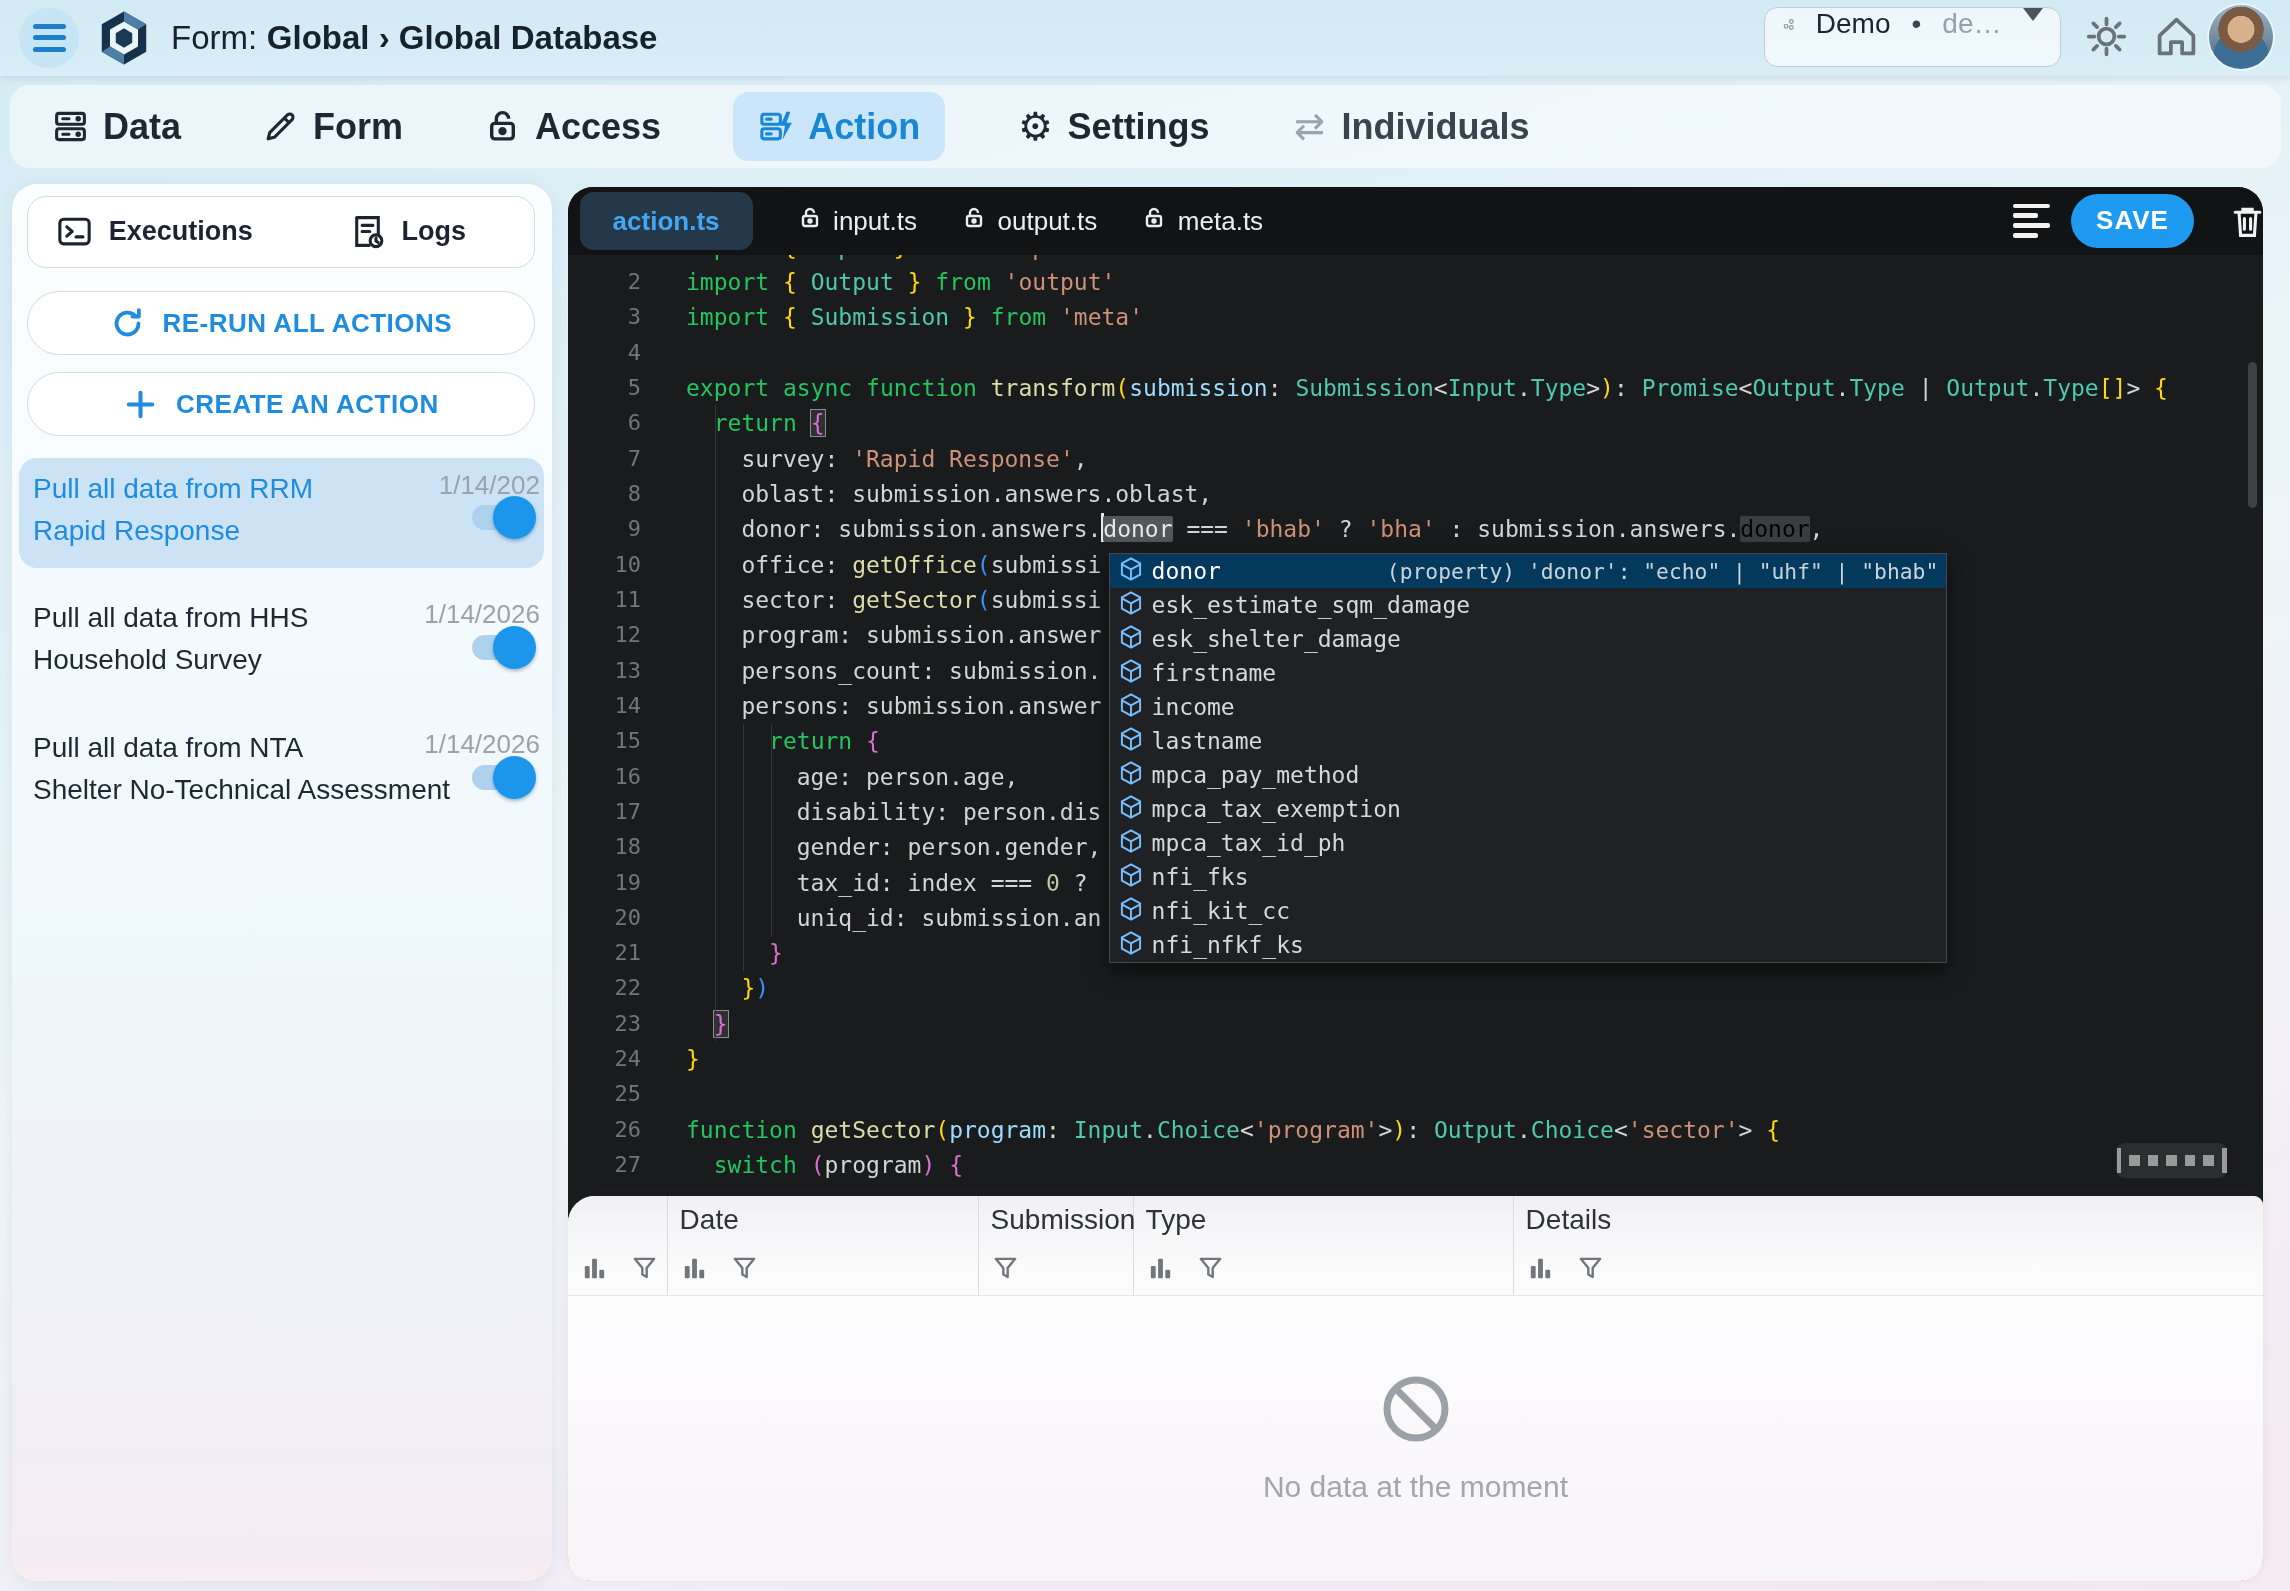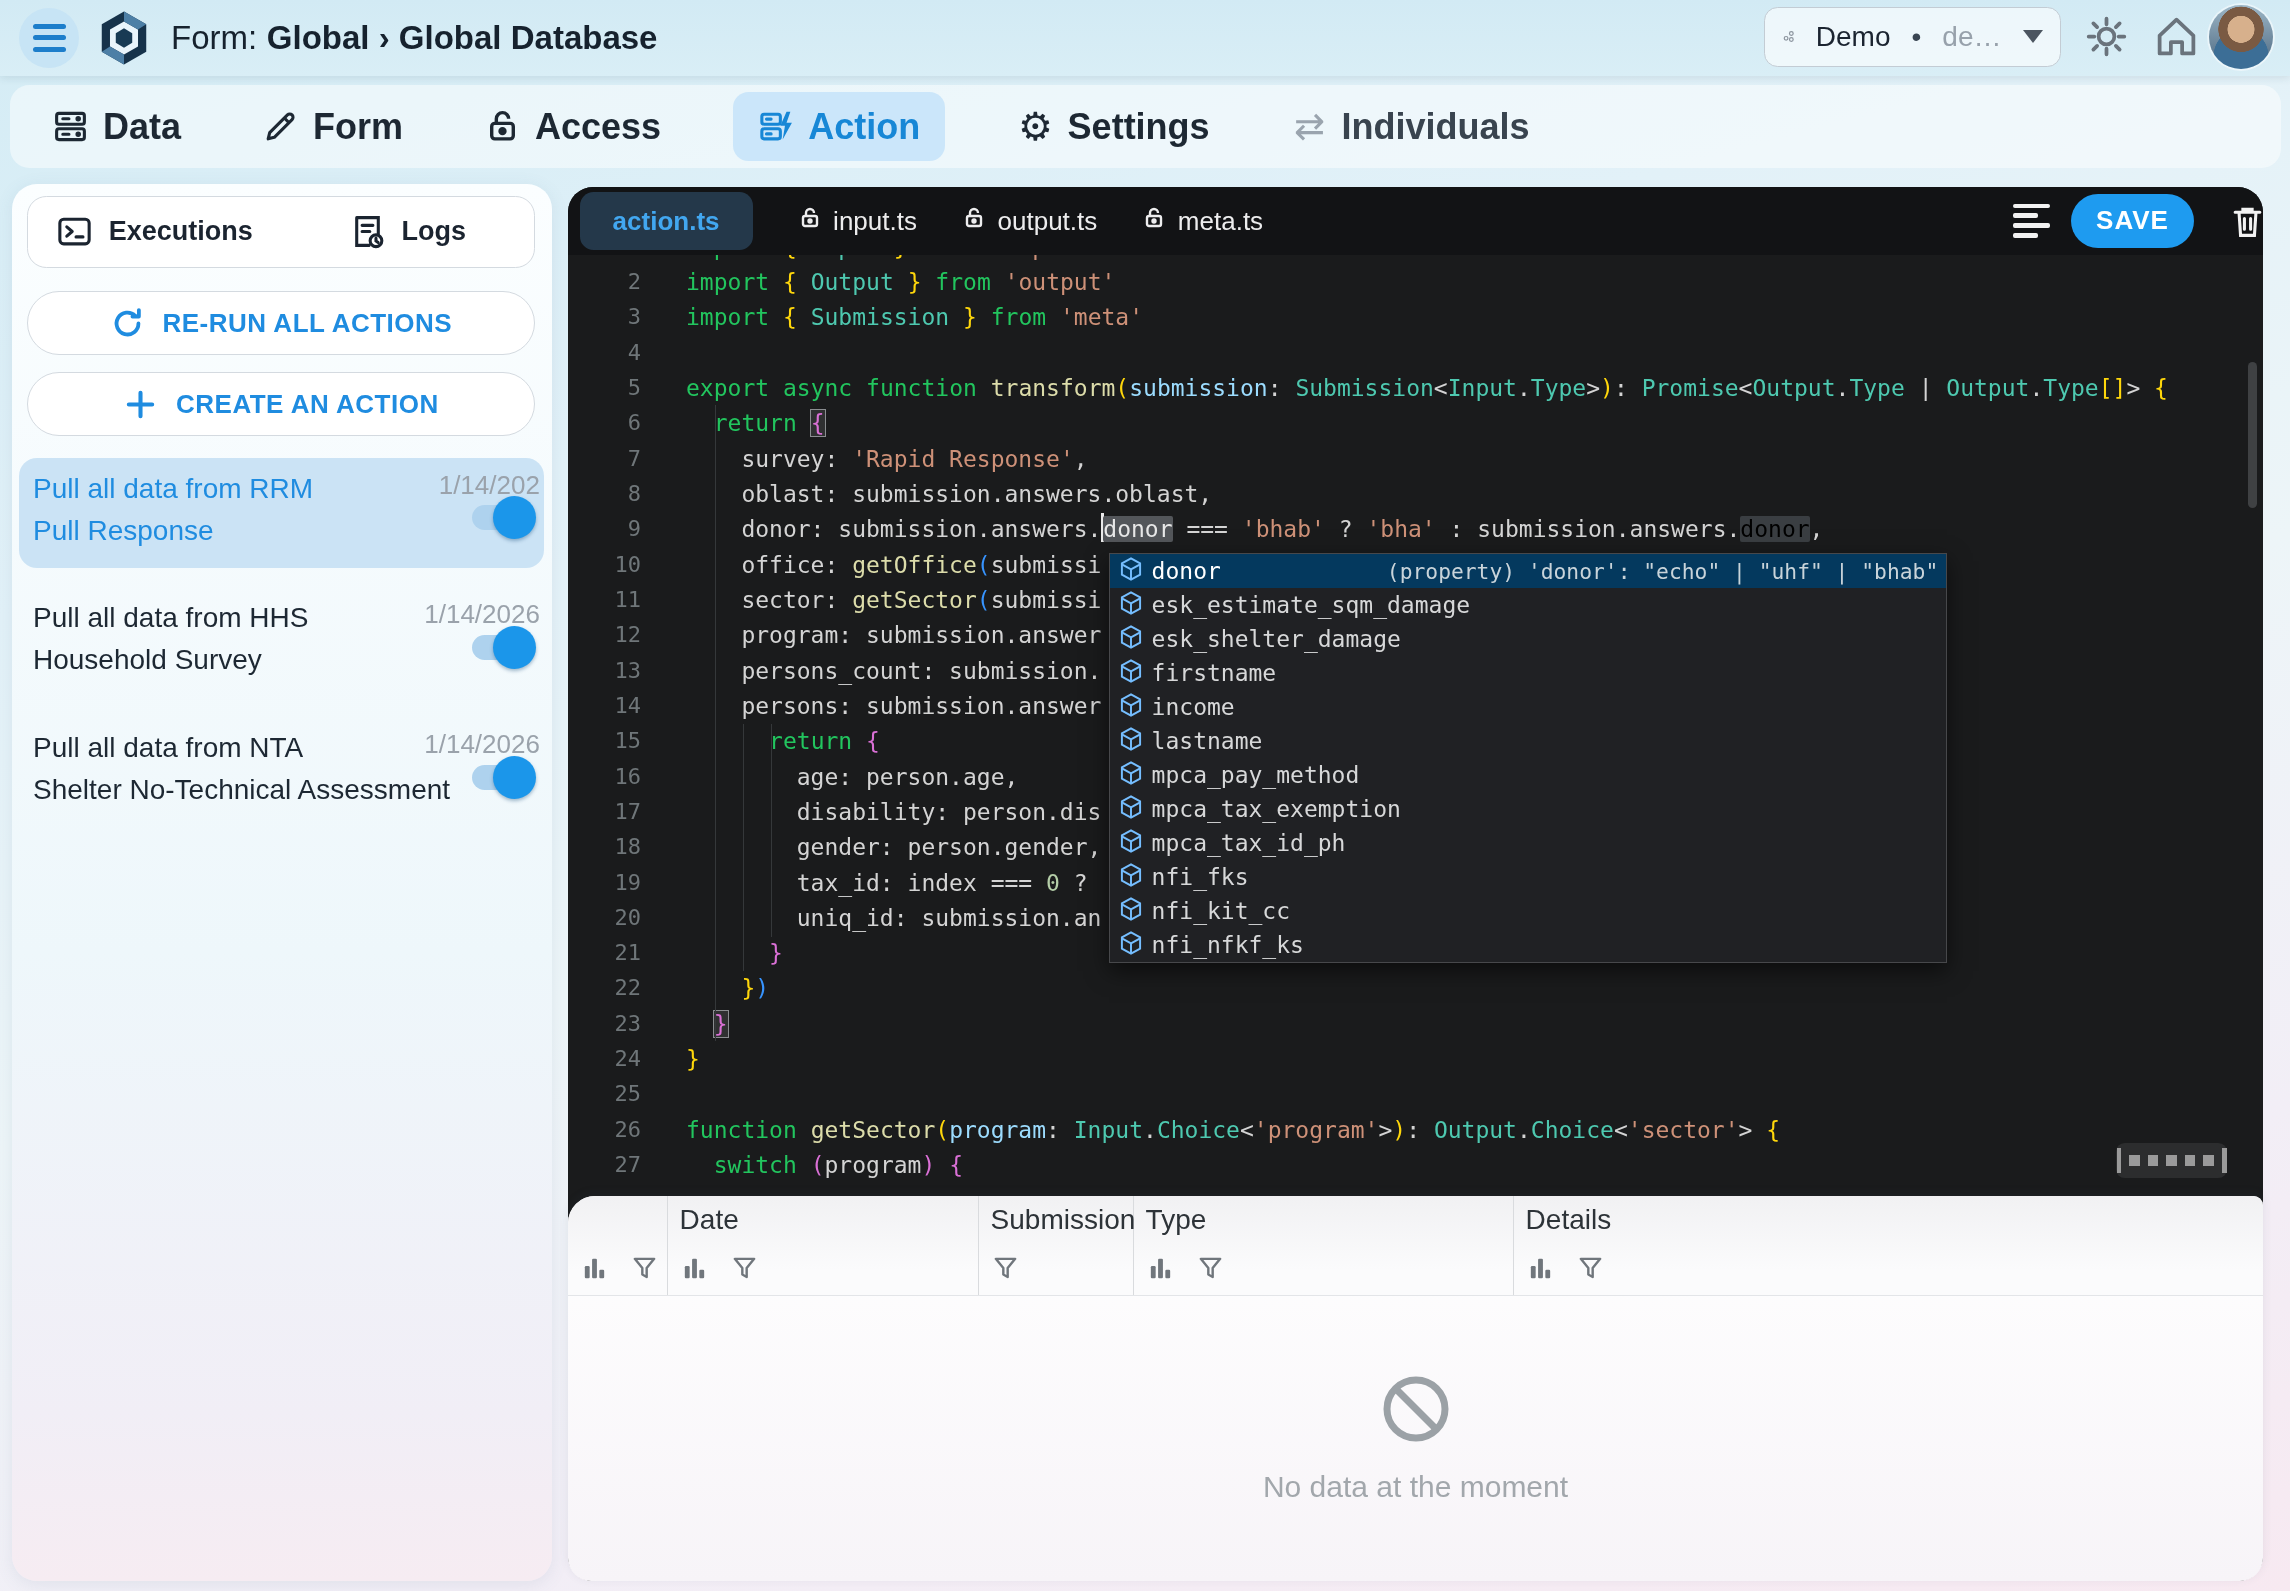--- a/index.html
+++ b/index.html
@@ -13,21 +13,21 @@
     background:linear-gradient(180deg,#d2eaf4,#d9eef6);box-shadow:0 1.9px 7.8px rgba(40,70,90,.12);
     display:flex;align-items:center;z-index:30;}
   .menu-btn{position:absolute;left:19.4px;top:7.8px;width:60px;height:60px;border-radius:50%;
     background:#c7e4f5;border:none;display:flex;flex-direction:column;justify-content:center;align-items:center;gap:6.8px;cursor:pointer;}
   .menu-btn i{display:block;width:33px;height:4.9px;border-radius:2.9px;background:#1d7ecb;}
   .logo{position:absolute;left:95px;top:8.7px;width:58px;height:58px;}
   .app-title{position:absolute;left:171px;top:0;height:76px;display:flex;align-items:center;
     font-size:33px;color:#16222e;}
   .app-title b{margin-left:9.7px;font-weight:700;}
   .ws-pill{position:absolute;left:1764px;top:6.8px;width:297px;height:60px;border:1.9px solid #c3ccd4;
-    border-radius:13.6px;background:rgba(255,255,255,.6);display:flex;align-items:center;padding:0 17.5px;box-sizing:border-box;gap:21px;cursor:pointer;}
+    border-radius:13.6px;background:rgba(255,255,255,.6);display:flex;padding:0 17.5px;box-sizing:border-box;gap:21px;cursor:pointer;}
   .ws-pill .ws-label{font-size:28px;color:#1b2430;}
   .ws-pill .ws-sep{font-size:28px;color:#394552;}
   .ws-pill .ws-env{font-size:28px;color:#97a1ab;}
   .chev{width:0;height:0;border-left:10.7px solid transparent;border-right:10.7px solid transparent;border-top:13.6px solid #4b5560;margin-left:auto;}
   .hdr-icon-btn{position:absolute;top:13.6px;width:49px;height:49px;background:none;border:none;color:#6a737c;cursor:pointer;padding:0;}
   .avatar{position:absolute;left:2209px;top:4.9px;width:64px;height:64px;border-radius:50%;
     background:
       radial-gradient(circle at 50% 38%, #d7b08c 0 26%, #7a5a43 27% 44%, transparent 45%),
       radial-gradient(circle at 50% 80%, #3c6e96 0 45%, transparent 46%),
       linear-gradient(180deg,#9db6c6,#49657e);
@@ -243,21 +243,21 @@
   </button>
   <button class="side-btn" id="create-btn">
     <svg viewBox="0 0 24 24" width="35" height="35" fill="none" stroke="#1f8ce0" stroke-width="2.8" stroke-linecap="round">
       <path d="M12 4v16M4 12h16"></path>
     </svg>
     <span>CREATE AN ACTION</span>
   </button>
   <div id="action-list">
       <div class="action-item selected">
         <div class="t1">Pull all data from RRM</div>
-        <div class="t2">Pull Response</div>
+        <div class="t2">Rapid Response</div>
         <div class="adate">1/14/202</div>
         <div class="toggle">
           <div class="knob"></div>
         </div>
       </div>
       <div class="action-item">
         <div class="t1">Pull all data from HHS</div>
         <div class="t2">Household Survey</div>
         <div class="adate">1/14/2026</div>
         <div class="toggle">

